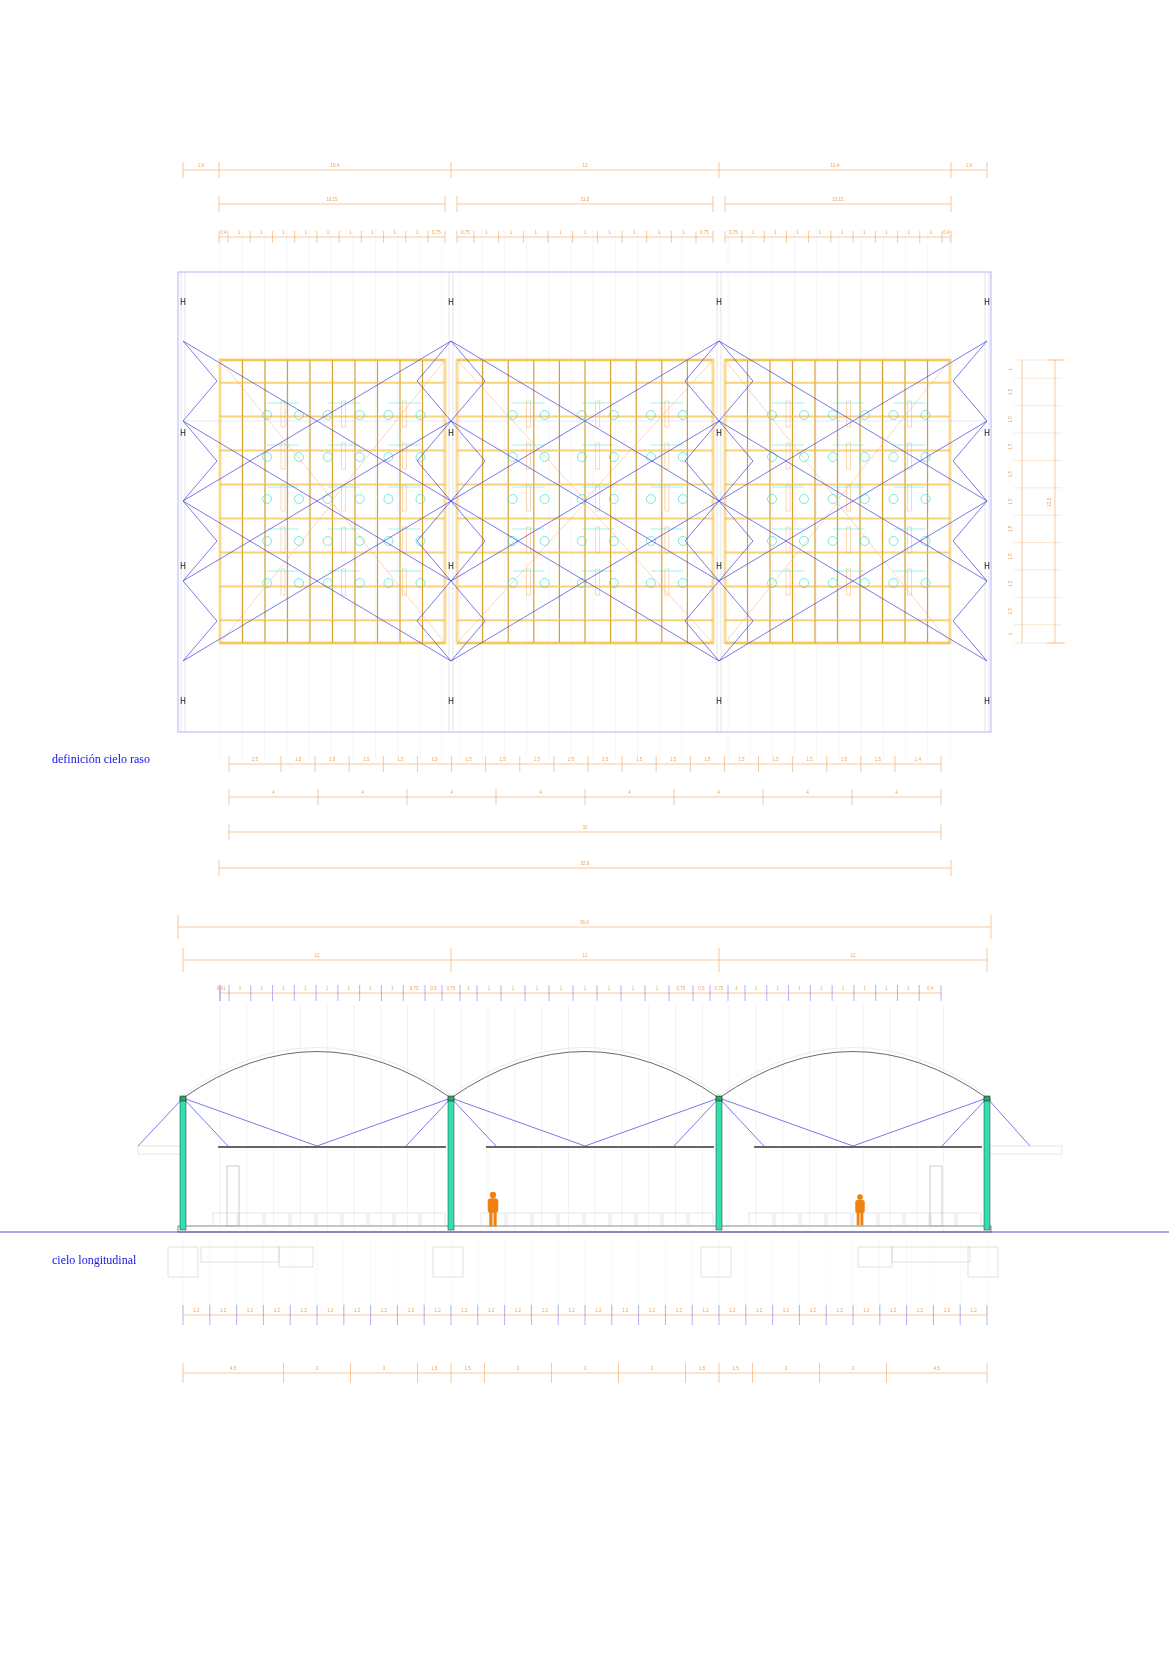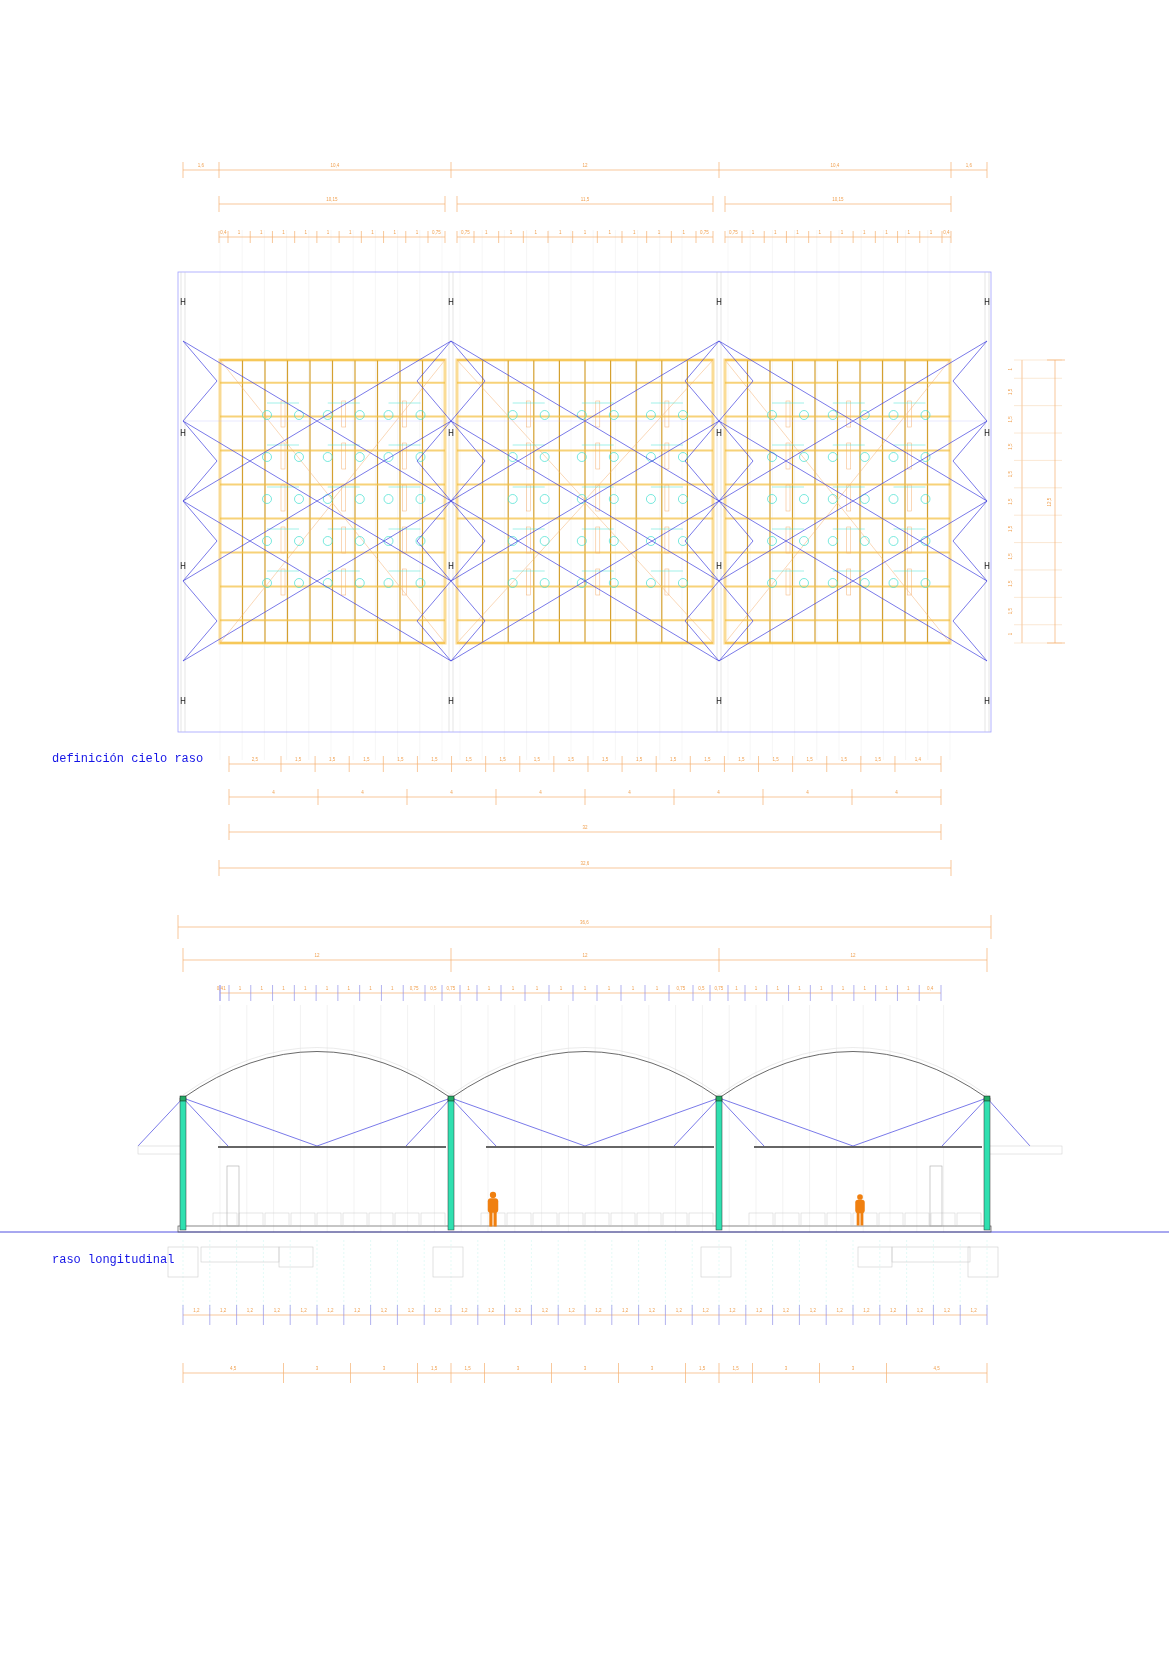--- a/index.html
+++ b/index.html
@@ -1,27 +1,27 @@
 <!DOCTYPE html>
 <html><head>
 <meta charset="utf-8">
 <style>
   html, body { margin:0; padding:0; background:#ffffff; }
   body { width:1169px; height:1654px; position:relative; overflow:hidden; font-family:"Liberation Sans", sans-serif; }
   #sheet { position:absolute; left:0; top:0; width:1169px; height:1654px; }
-  .title { position:absolute; font-family:Liberation Mono, monospace; font-size:12px; color:#1414e6; }
+  .title { position:absolute; font-family:Liberation Serif, serif; font-size:12px; color:#1414e6; }
   .dimtxt { font-family:"Liberation Sans", sans-serif; font-size:4.5px; fill:#f0a050; text-anchor:middle; }
   .dimtxt-v { font-family:"Liberation Sans", sans-serif; font-size:4.5px; fill:#f0a050; text-anchor:middle; }
 </style>
 </head>
 <body>
 
 <div id="sheet">
   <div class="title" style="left:52px; top:752px;">definición cielo raso</div>
-  <div class="title" style="left:52px; top:1253px;">raso longitudinal</div>
+  <div class="title" style="left:52px; top:1253px;">cielo longitudinal</div>
   <svg id="svg" width="1169" height="1654" viewBox="0 0 1169 1654" style="position:absolute;left:0;top:0">
       <g>
         <g>
           <line x1="220" y1="230" x2="220" y2="760" stroke="#ececec" stroke-width="0.5"></line>
           <line x1="242.2" y1="230" x2="242.2" y2="760" stroke="#ececec" stroke-width="0.5"></line>
           <line x1="264.4" y1="230" x2="264.4" y2="760" stroke="#ececec" stroke-width="0.5"></line>
           <line x1="286.6" y1="230" x2="286.6" y2="760" stroke="#ececec" stroke-width="0.5"></line>
           <line x1="308.8" y1="230" x2="308.8" y2="760" stroke="#ececec" stroke-width="0.5"></line>
           <line x1="331" y1="230" x2="331" y2="760" stroke="#ececec" stroke-width="0.5"></line>
           <line x1="353.2" y1="230" x2="353.2" y2="760" stroke="#ececec" stroke-width="0.5"></line>

